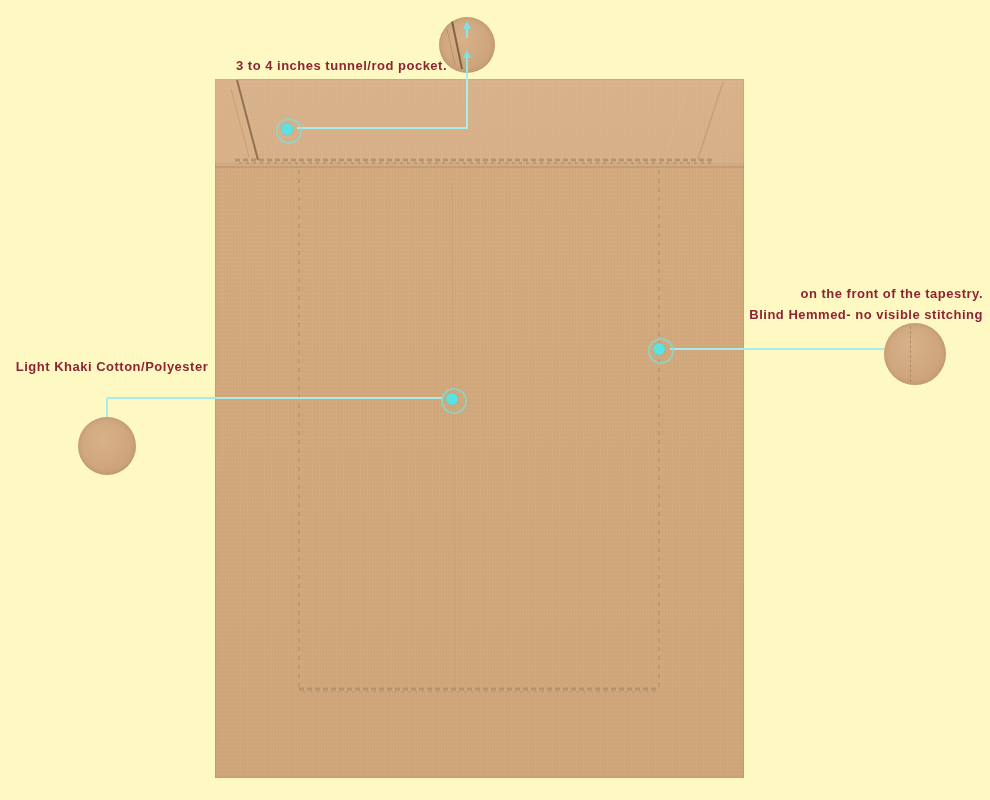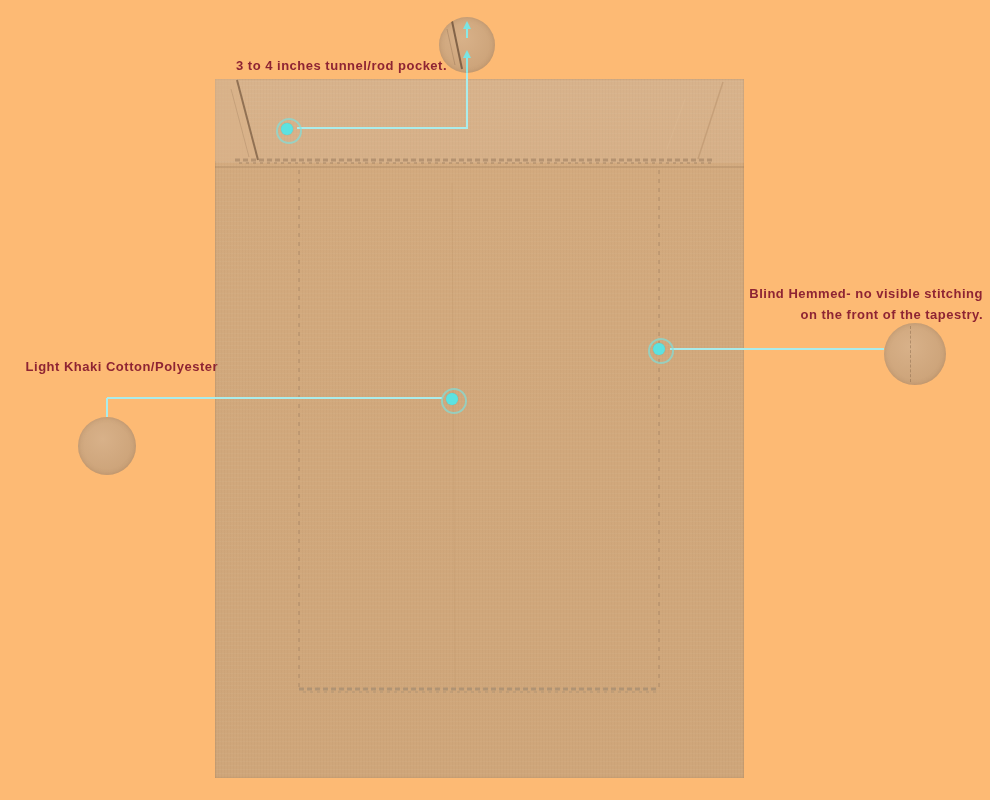--- a/index.html
+++ b/index.html
@@ -1,19 +1,19 @@
 <!DOCTYPE html>
 <html><head>
 <meta charset="utf-8">
 <style>
   html,body{margin:0;padding:0;background:#ffffff;}
   .canvas{
     position:relative;
     width:990px;height:800px;
-    background:#fdba74;
+    background:#fef9c3;
     overflow:hidden;
     font-family:"Liberation Sans", sans-serif;
   }
   
   .fabric{
     position:absolute;left:215px;top:79px;width:529px;height:699px;
     background:
       repeating-linear-gradient(90deg, rgba(120,90,60,.04) 0 1px, transparent 1px 3px),
       repeating-linear-gradient(0deg, rgba(255,255,255,.03) 0 1px, transparent 1px 4px),
       linear-gradient(180deg,#d6ae84 0%,#d3aa7e 14%,#d1a87c 55%,#cfa67a 100%);
@@ -102,34 +102,34 @@
       <line x1="13" y1="4" x2="23" y2="52" stroke="#6f523a" stroke-width="2" opacity="0.8"></line>
       <line x1="8" y1="12" x2="16" y2="48" stroke="#6f523a" stroke-width="1" opacity="0.25"></line>
     </svg>
     <div class="arrow-head" style="left:24px;top:4px;"></div>
     <div class="arrow-stem" style="left:27px;top:12px;height:9px;"></div>
     <div class="arrow-head" style="left:24px;top:33px;"></div>
     <div class="arrow-stem" style="left:27px;top:41px;height:15px;"></div>
   </div>
 
   <div class="label right-align lh21" style="left:738px;top:283px;width:245px;">
+    <div>on the front of the tapestry.</div>
     <div>Blind Hemmed- no visible stitching</div>
-    <div>on the front of the tapestry.</div>
   </div>
 
   <div class="cline h" style="left:670px;top:348px;width:214px;"></div>
 
   <div class="ring" style="left:648px;top:338px;"></div>
   <div class="dot" style="left:653px;top:343px;"></div>
 
   <div class="detail-circle" style="left:884px;top:323px;width:62px;height:62px;">
     <div class="detail-seam" style="left:26px;"></div>
   </div>
 
-  <div class="label right-align lh20" style="left:6px;top:357px;width:212px;">
+  <div class="label right-align lh20" style="left:6px;top:357px;width:212px;text-align:center;">
     <div>Light Khaki Cotton/Polyester</div>
   </div>
 
   <div class="cline h" style="left:107px;top:397px;width:335px;"></div>
   <div class="cline v" style="left:106px;top:398px;height:19px;"></div>
 
   <div class="ring" style="left:441px;top:388px;"></div>
   <div class="dot" style="left:446px;top:393px;"></div>
 
   <div class="detail-circle" style="left:78px;top:417px;width:58px;height:58px;"></div>

